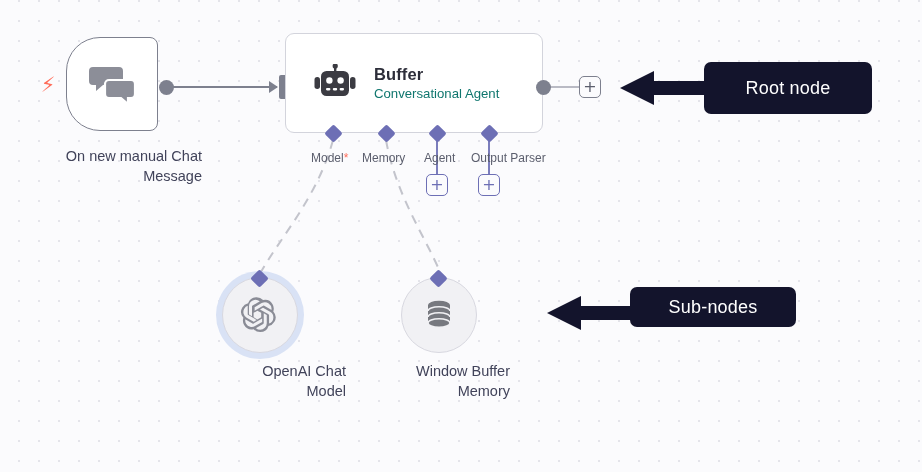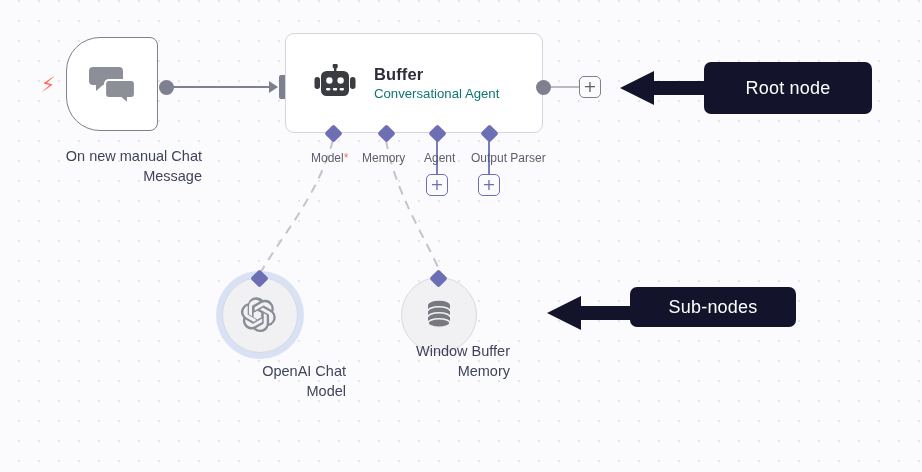--- a/index.html
+++ b/index.html
@@ -304,21 +304,21 @@
       <ellipse cx="19" cy="9" rx="11" ry="4.3" fill="#77797f"></ellipse>
       <rect x="8" y="9" width="22" height="6" fill="#77797f"></rect>
       <ellipse cx="19" cy="15" rx="11" ry="4.3" fill="#77797f" stroke="#f1f1f4" stroke-width="1.6"></ellipse>
       <rect x="8" y="15" width="22" height="6" fill="#77797f"></rect>
       <ellipse cx="19" cy="21" rx="11" ry="4.3" fill="#77797f" stroke="#f1f1f4" stroke-width="1.6"></ellipse>
       <rect x="8" y="21" width="22" height="6" fill="#77797f"></rect>
       <ellipse cx="19" cy="27" rx="11" ry="4.3" fill="#77797f" stroke="#f1f1f4" stroke-width="1.6"></ellipse>
     </svg>
   </div>
   <div class="diamond" style="left:432px; top:272px;"></div>
-  <div class="caption" style="left:370px; top:341px; width:140px;">Window Buffer
+  <div class="caption" style="left:370px; top:361px; width:140px;">Window Buffer
 Memory</div>
 
   <svg class="callout-arrow" style="left:618px; top:68px;" width="110" height="40" viewBox="0 0 110 40" xmlns="http://www.w3.org/2000/svg">
     <path d="M110 13 H36 V3 L2 20 L36 37 V27 H110 Z" fill="#13142c"></path>
   </svg>
   <div class="callout" style="left:704px; top:62px; width:168px; height:52px;">Root node</div>
 
   <svg class="callout-arrow" style="left:545px; top:293px;" width="110" height="40" viewBox="0 0 110 40" xmlns="http://www.w3.org/2000/svg">
     <path d="M110 13 H36 V3 L2 20 L36 37 V27 H110 Z" fill="#13142c"></path>
   </svg>

